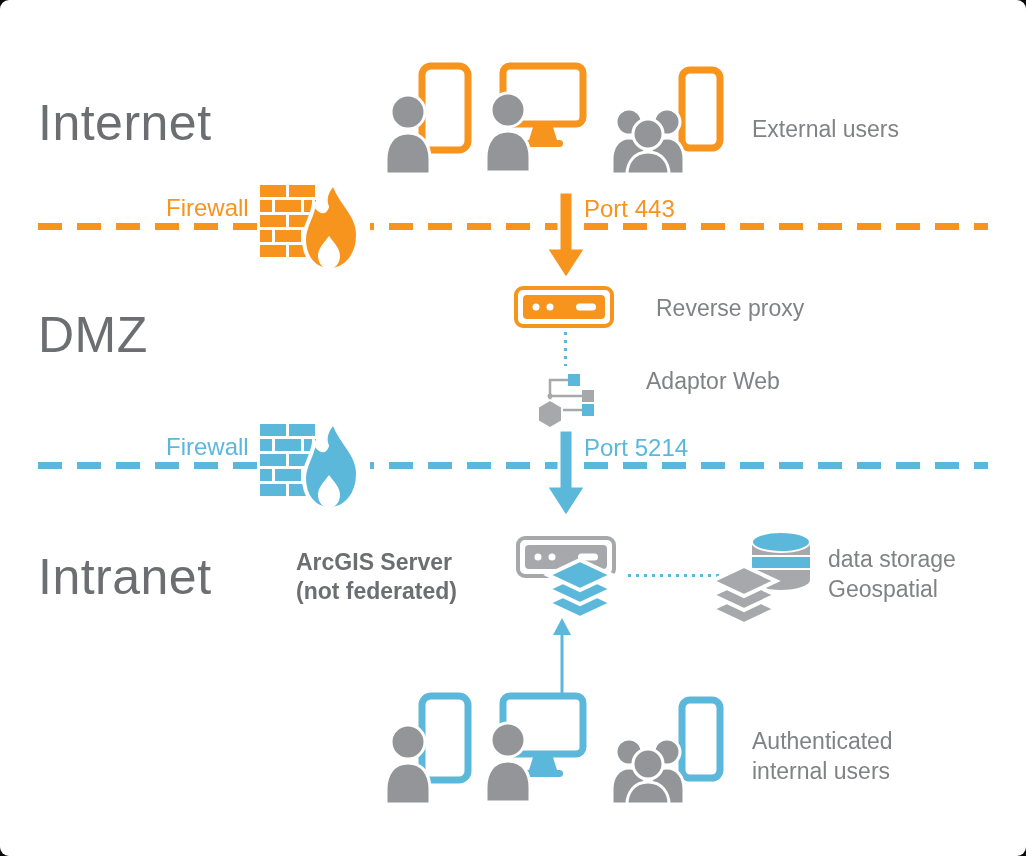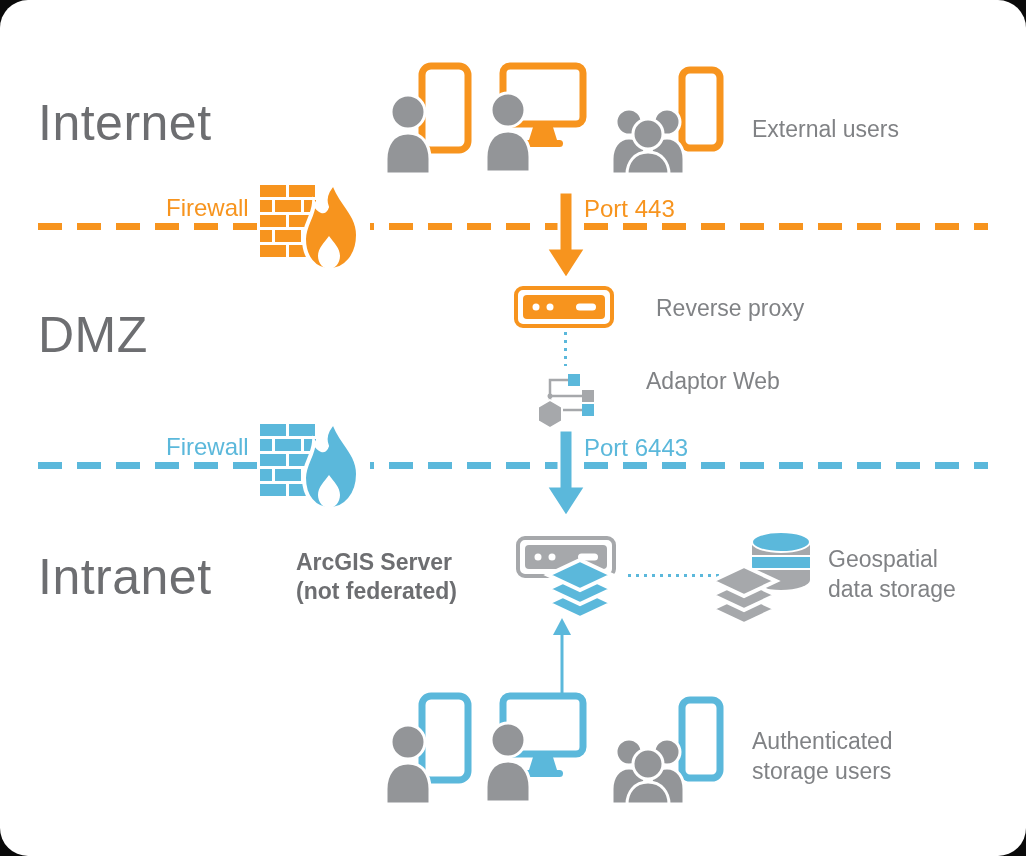--- a/index.html
+++ b/index.html
@@ -1,18 +1,18 @@
 <!DOCTYPE html>
 <html style="--c-orange: #F7941E; --c-blue: #5BB8DB; --c-icon_gray: #939598; --c-server_gray: #A6A8AB; --c-text_gray: #808285; --c-heading_gray: #6D6E71;"><head>
 <meta charset="utf-8">
 <style>
   *{box-sizing:border-box}
   html,body{margin:0;padding:0}
   body{width:1026px;height:856px;background:#0a0a0a;position:relative;font-family:"Liberation Sans",sans-serif}
-  .stage{position:absolute;inset:0;background:#fff;border-radius:28px;overflow:hidden}
+  .stage{position:absolute;inset:0;background:#fff;border-radius:9px;overflow:hidden}
   .abs{position:absolute}
   .zone{font-size:50px;line-height:1;color:var(--c-heading_gray,#6d6e71);letter-spacing:.5px}
   .caption{font-size:23px;line-height:30px;color:var(--c-text_gray,#808285)}
   .node-label{font-size:23px;line-height:30px;color:var(--c-text_gray,#808285)}
   .fw-label{font-size:24px;line-height:1}
   .c-orange{color:var(--c-orange,#f7941e)}
   .c-blue{color:var(--c-blue,#5bb8db)}
   .bold-label{font-size:23px;line-height:29px;font-weight:700;color:var(--c-heading_gray,#6d6e71);text-align:left}
   .dash{height:7px}
   .dash.orange{background:repeating-linear-gradient(90deg,var(--c-orange,#f7941e) 0 24px,transparent 24px 39px)}
@@ -139,21 +139,21 @@
         <rect x="31" y="34" width="26" height="12"></rect>
       <rect x="2" y="49" width="12" height="12"></rect>
         <rect x="17" y="49" width="26" height="12"></rect>
         <rect x="46" y="49" width="12" height="12"></rect>
       <rect x="2" y="64" width="26" height="12"></rect>
         <rect x="31" y="64" width="26" height="12"></rect>
     </g>
     <path class="f-dev" stroke="#fff" stroke-width="4" d="M76 2 C80 20 100 32 100 54 C100 75 87 89 72 89 C56 89 46 76 46 58 C46 44 55 36 56 22 C61 31 67 33 69 26 C65 16 70 8 76 2 Z"></path>
     <path fill="#fff" d="M71 88 C65 88 60 82 60 75 C60 67 66 62 71 55 C76 62 82 67 82 75 C82 82 77 88 71 88 Z"></path>
   </svg>
-  <div class="abs fw-label c-blue" style="left:584px;top:436px">Port 6443</div>
+  <div class="abs fw-label c-blue" style="left:584px;top:436px">Port 5214</div>
   <svg class="abs dev-blue" style="left:546px;top:430px" width="40" height="88" viewBox="0 0 40 88">
     <path class="f-dev" stroke="#fff" stroke-width="3" d="M13 0 L27 0 L27 56 L40 56 L20 87 L0 56 L13 56 Z"></path>
   </svg>
 
   <div class="abs bold-label" style="left:296px;top:548px;width:196px">
     <div>ArcGIS Server</div>
     <div>(not federated)</div>
   </div>
 
   <svg class="abs node-gray" style="left:516px;top:536px" width="110" height="94" viewBox="0 0 110 94">
@@ -179,22 +179,22 @@
       <rect class="f-sgray" x="42" y="14" width="58" height="11"></rect>
       <ellipse class="f-blue" cx="71" cy="12" rx="29" ry="10" stroke="#fff" stroke-width="2"></ellipse>
     </g>
     <g class="f-sgray" stroke="#fff" stroke-width="4">
       <path d="M34 64 L66 79 L34 94 L2 79 Z"></path>
       <path d="M34 50 L66 65 L34 80 L2 65 Z"></path>
       <path d="M34 36 L66 51 L34 66 L2 51 Z"></path>
     </g>
   </svg>
   <div class="abs node-label" style="left:828px;top:544px">
+    <div>data storage</div>
     <div>Geospatial</div>
-    <div>data storage</div>
   </div>
 
   <svg class="abs" style="left:551px;top:618px" width="22" height="76" viewBox="0 0 22 76">
     <path d="M11 10 L11 76" stroke="var(--c-blue,#5bb8db)" stroke-width="3" fill="none"></path>
     <path class="f-blue" d="M11 0 L20 17 L2 17 Z"></path>
   </svg>
 
   <svg class="abs dev-blue" style="left:378px;top:692px" width="110" height="112" viewBox="0 0 110 112">
     <rect class="s-dev" x="44" y="4" width="46" height="84" rx="9" stroke-width="7"></rect>
     <g class="person">
@@ -219,16 +219,16 @@
       <circle cx="59" cy="60" r="13"></circle>
       <path d="M59 76 C48 76 42 86 42 97 L42 112 L76 112 L76 97 C76 86 70 76 59 76 Z"></path>
     </g>
     <g class="person">
       <circle cx="40" cy="72" r="15"></circle>
       <path d="M40 90 C26 90 19 101 19 112 L61 112 C61 101 54 90 40 90 Z"></path>
     </g>
   </svg>
   <div class="abs caption" style="left:752px;top:726px">
     <div>Authenticated</div>
-    <div>storage users</div>
+    <div>internal users</div>
   </div>
 
 </div>
 
 </body></html>

